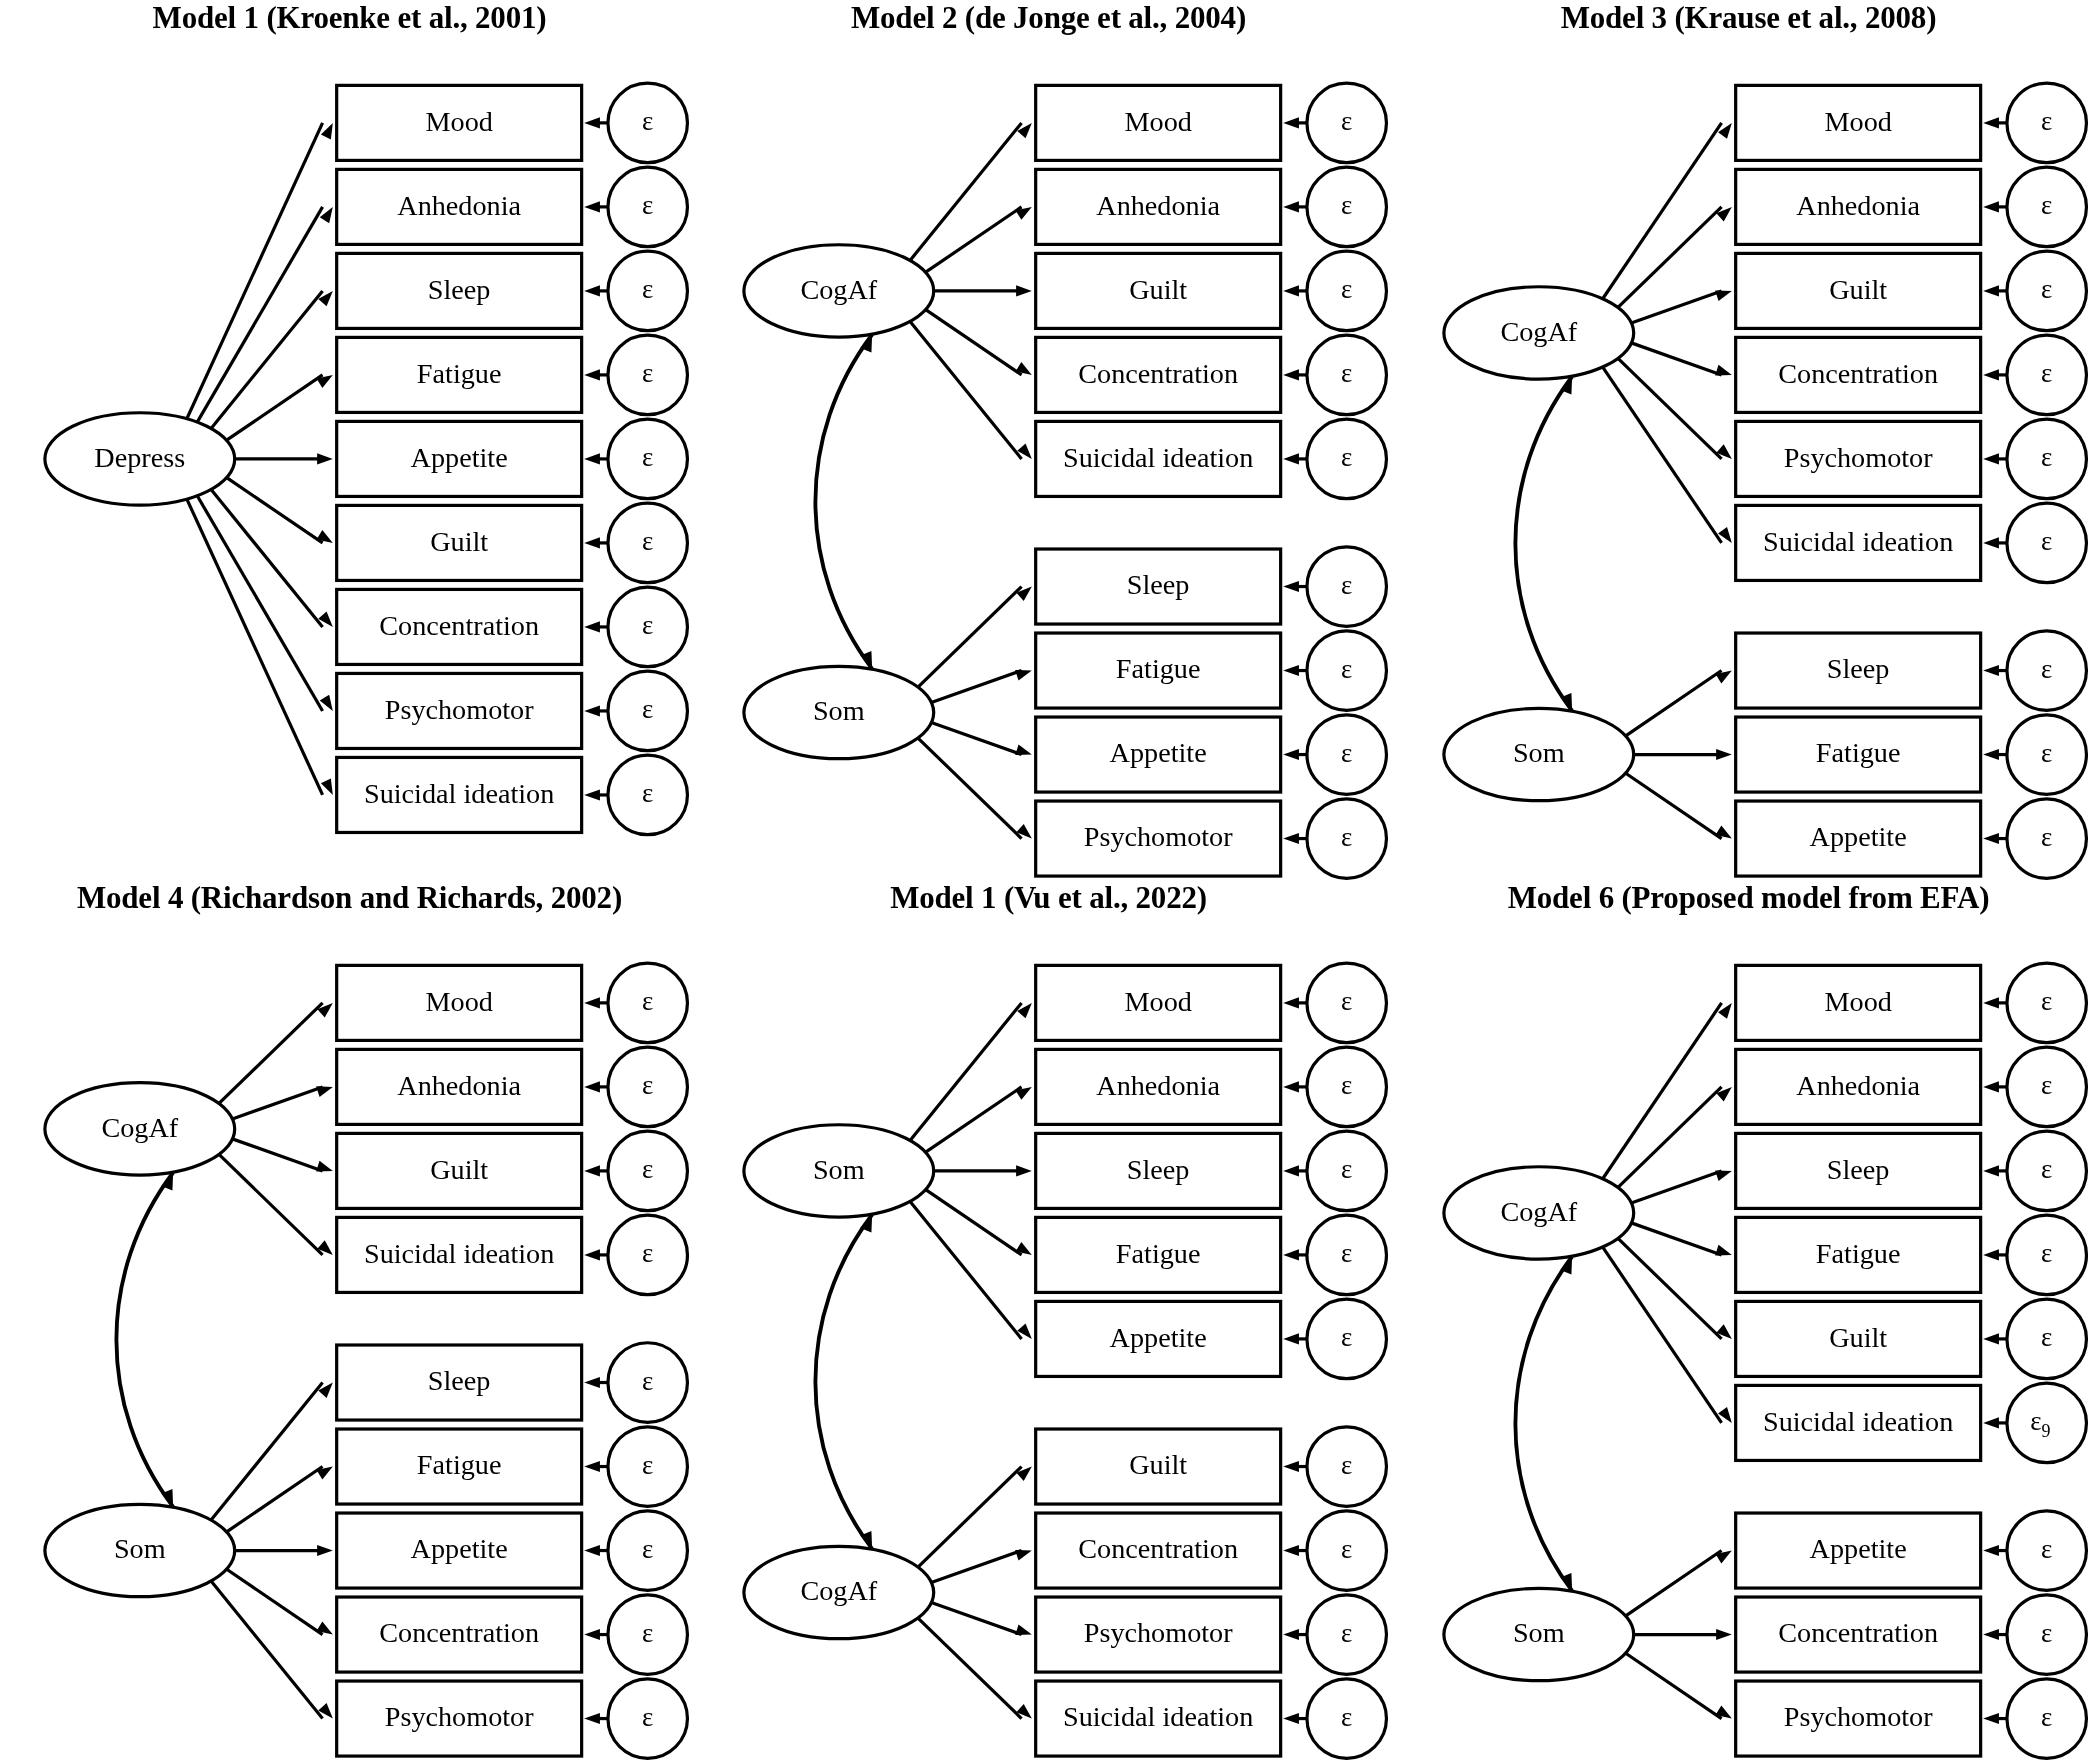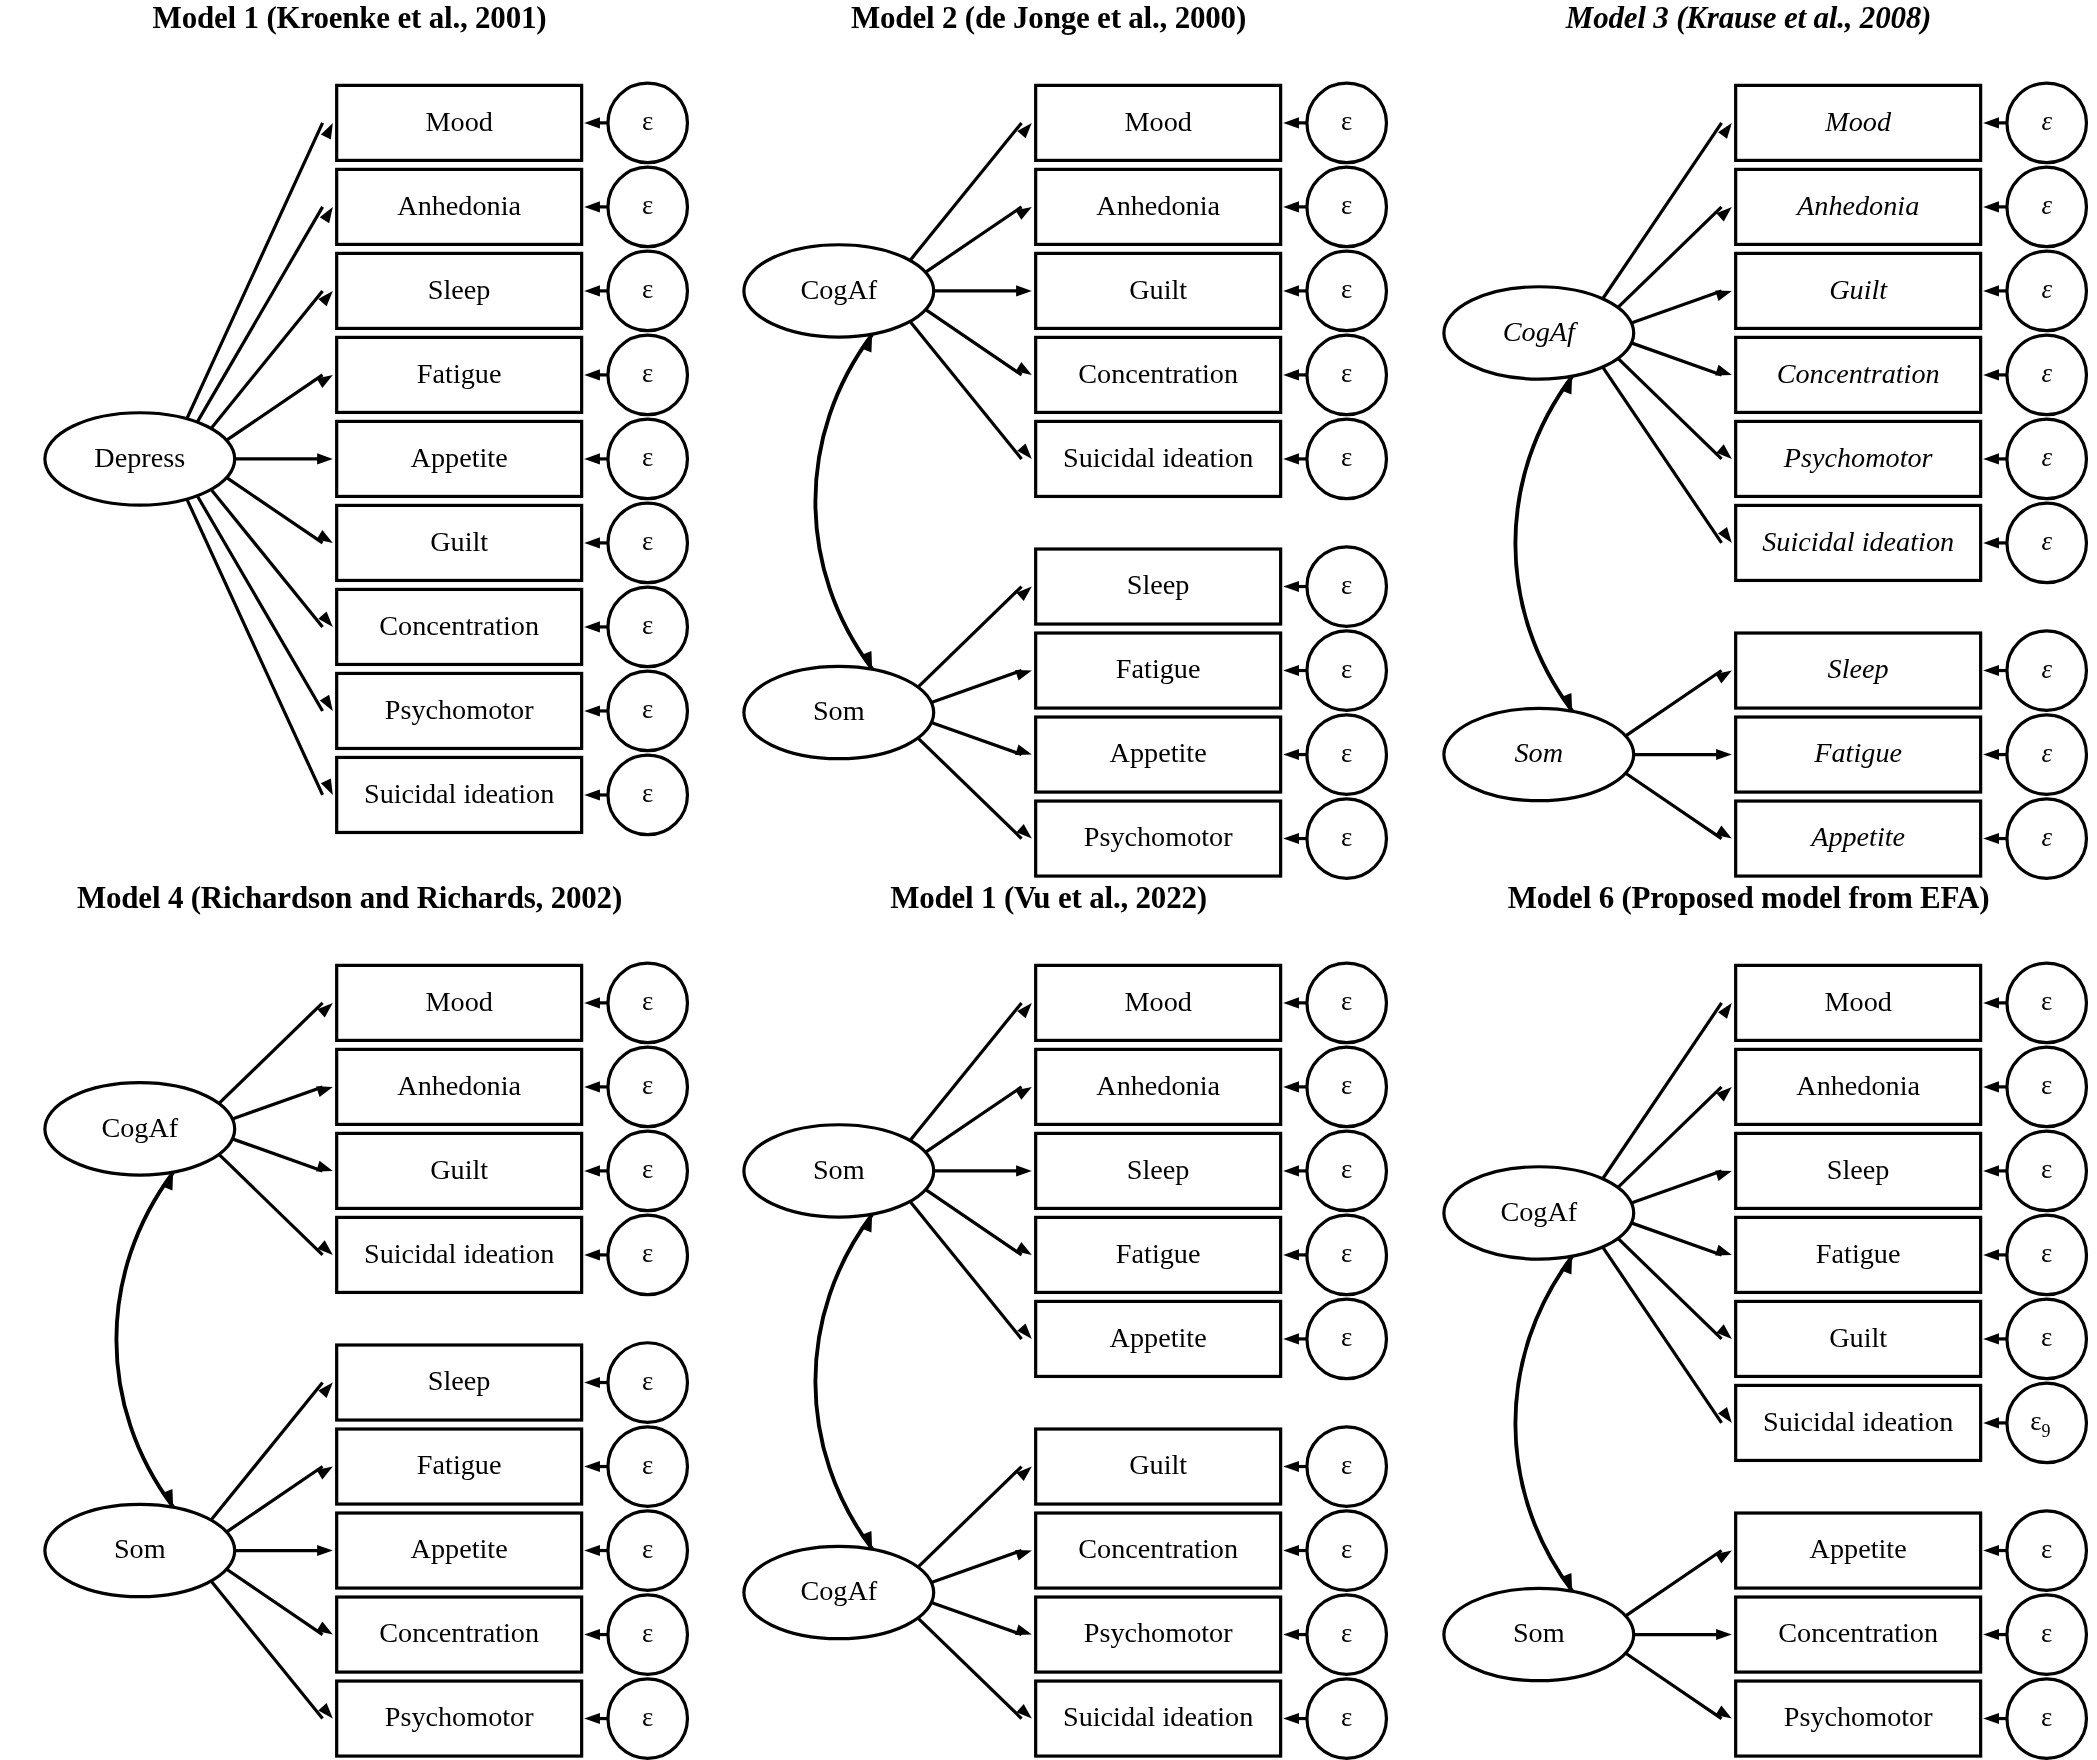--- a/index.html
+++ b/index.html
@@ -137,21 +137,21 @@
         <polygon points="519,846.5 493.58019597725064,841.0379890658278 502.66872824843506,826.269093866647" fill="#000"></polygon>
         <line x1="328.5173602304518" y1="762.2989468300989" x2="503" y2="977.5" class="lnk"></line>
         <polygon points="519,977.5 496.26124541051666,964.8925006555919 509.2464724109266,953.398782197383" fill="#000"></polygon>
         <line x1="307.0914550973011" y1="772.089113168565" x2="503" y2="1108.5" class="lnk"></line>
         <polygon points="519,1108.5 498.59924698366063,1092.3813996771953 513.2721944524402,1083.1387649431392" fill="#000"></polygon>
         <line x1="290.98131718310344" y1="777.3083670352008" x2="503" y2="1239.5" class="lnk"></line>
         <polygon points="519,1239.5 500.3794309582304,1221.3540801125791 515.9311813451101,1213.6817438221826" fill="#000"></polygon>
       </svg>
     </div>
     <div class="panel" style="left: 699px; top: 0px; width: 699px; height: 880px;">
-      <div class="panel-title">Model 2 (de Jonge et al., 2000)</div>
+      <div class="panel-title">Model 2 (de Jonge et al., 2004)</div>
       <svg width="699" height="880" viewBox="0 0 1090 1372">
         <g>
           <rect x="525" y="133" width="382" height="117" class="box"></rect>
           <text x="716" y="193.5" class="itemtext">Mood</text>
         </g>
         <g>
           <ellipse cx="1010" cy="191.5" rx="62" ry="62" class="ell"></ellipse>
           <text x="1010" y="193.5" class="errtext">ε</text>
         </g>
         <line x1="948" y1="191.5" x2="929" y2="191.5" class="lnk"></line>
@@ -260,21 +260,21 @@
         <polygon points="519,1045.5 498.28249229643075,1061.209388102423 493.0126775587901,1044.6881672976613" fill="#000"></polygon>
         <line x1="361.1694385274186" y1="1126.156394722441" x2="503" y2="1176.5" class="lnk"></line>
         <polygon points="519,1176.5 493.0126775587901,1177.3118327023387 498.28249229643075,1160.790611897577" fill="#000"></polygon>
         <line x1="340.6902017308004" y1="1149.9651830404814" x2="503" y2="1307.5" class="lnk"></line>
         <polygon points="519,1307.5 494.88976894012995,1297.7687740628594 506.37146906948533,1284.7729190933583" fill="#000"></polygon>
         <path d="M 270 521.5 C 152 677.95, 152 886.55, 270 1043" class="cov"></path>
         <polygon points="270,521.5 268.86613156912415,549.4770324084143 251.52657203034852,542.541208592904" fill="#000"></polygon>
         <polygon points="270,1043 251.52657203034852,1021.958791407096 268.86613156912415,1015.0229675915857" fill="#000"></polygon>
       </svg>
     </div>
-    <div class="panel" style="left: 1399px; top: 0px; width: 699px; height: 880px; font-style: italic;">
+    <div class="panel" style="left: 1399px; top: 0px; width: 699px; height: 880px;">
       <div class="panel-title">Model 3 (Krause et al., 2008)</div>
       <svg width="699" height="880" viewBox="0 0 1090 1372">
         <g>
           <rect x="525" y="133" width="382" height="117" class="box"></rect>
           <text x="716" y="193.5" class="itemtext">Mood</text>
         </g>
         <g>
           <ellipse cx="1010" cy="191.5" rx="62" ry="62" class="ell"></ellipse>
           <text x="1010" y="193.5" class="errtext">ε</text>
         </g>

